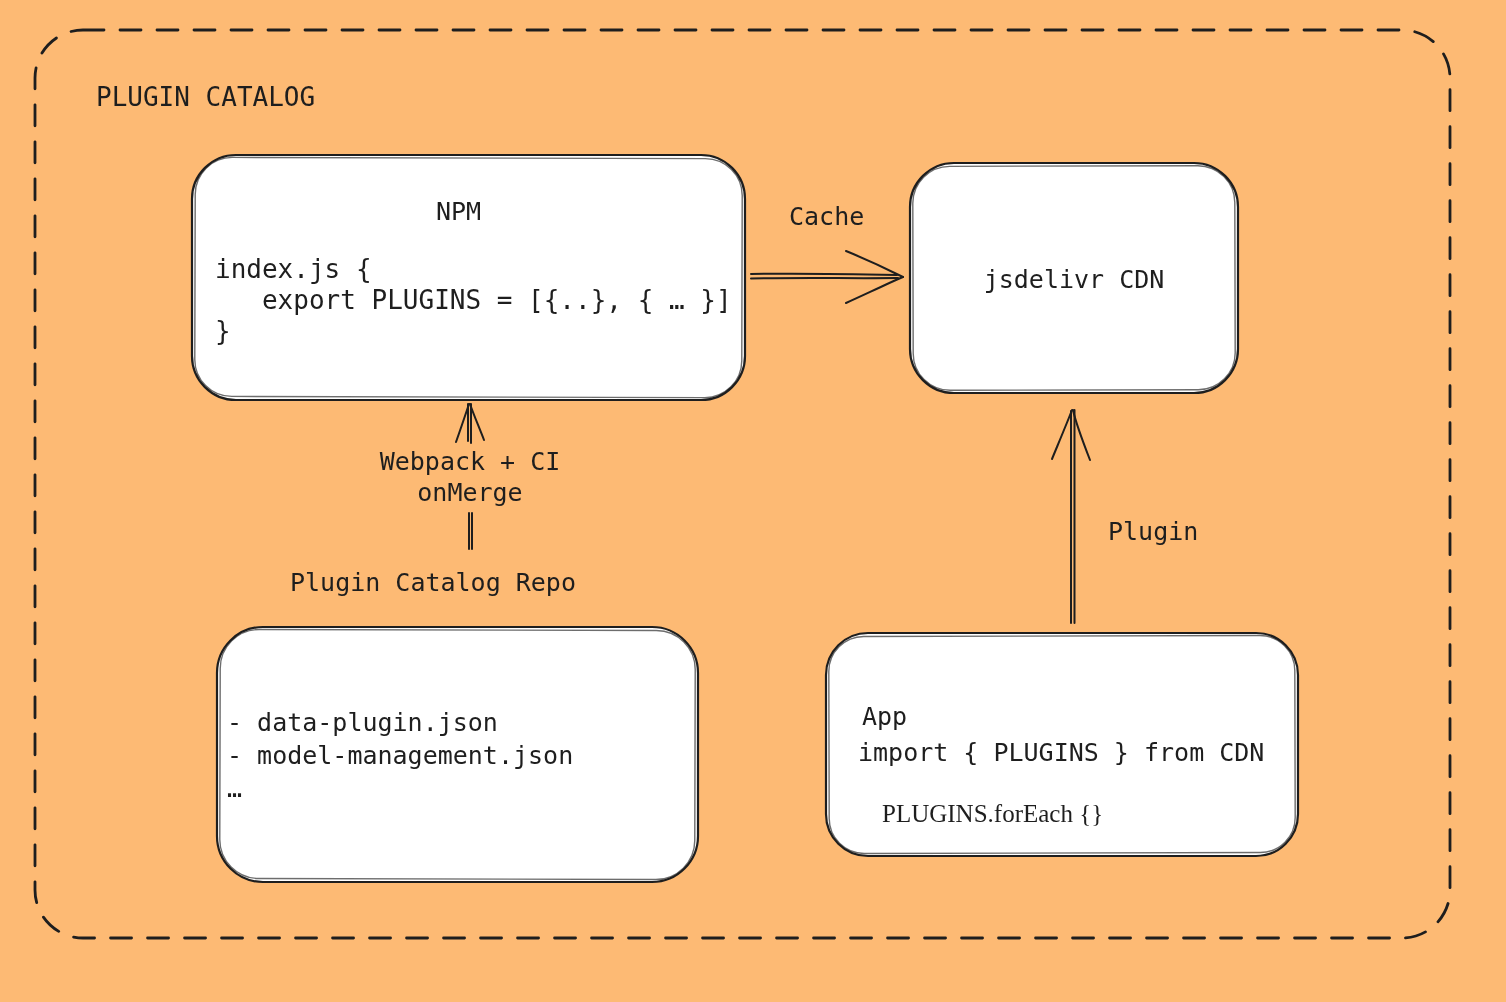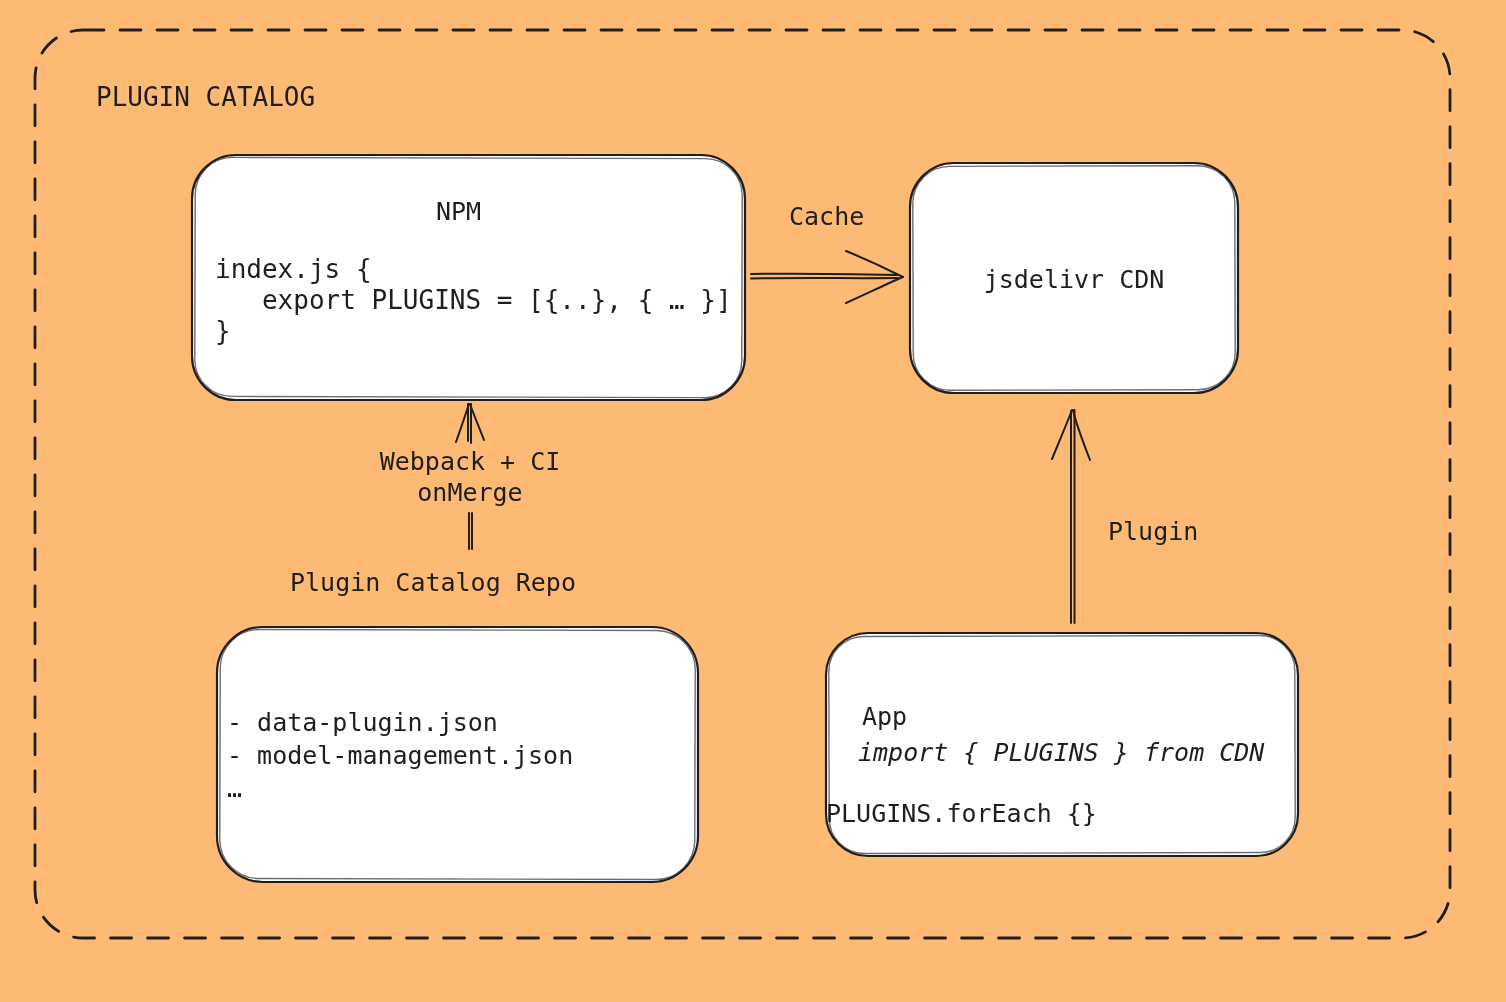--- a/index.html
+++ b/index.html
@@ -107,17 +107,17 @@
   <div class="txt fs25 lh33" style="left:227px; top:706px;"><span>- data-plugin.json</span>
 <span>- model-management.json</span>
 <span>…</span></div>
 
   <div class="txt fs25" style="left:290px; top:567px;">Plugin Catalog Repo</div>
 
   <div class="txt fs25" style="left:1108px; top:516px;">Plugin</div>
 
   <div class="txt fs25" style="left:862px; top:701px;">App</div>
 
-  <div class="txt fs25" style="left:858px; top:737px;font-style:italic;">import { PLUGINS } from CDN</div>
+  <div class="txt fs25" style="left:858px; top:737px;">import { PLUGINS } from CDN</div>
 
-  <div class="txt fs25" style="left:826px; top:798px;">PLUGINS.forEach {}</div>
+  <div class="txt fs25" style="left:882px; top:798px;font-family:Liberation Serif, serif;">PLUGINS.forEach {}</div>
 
 </div>
 
 </body></html>

